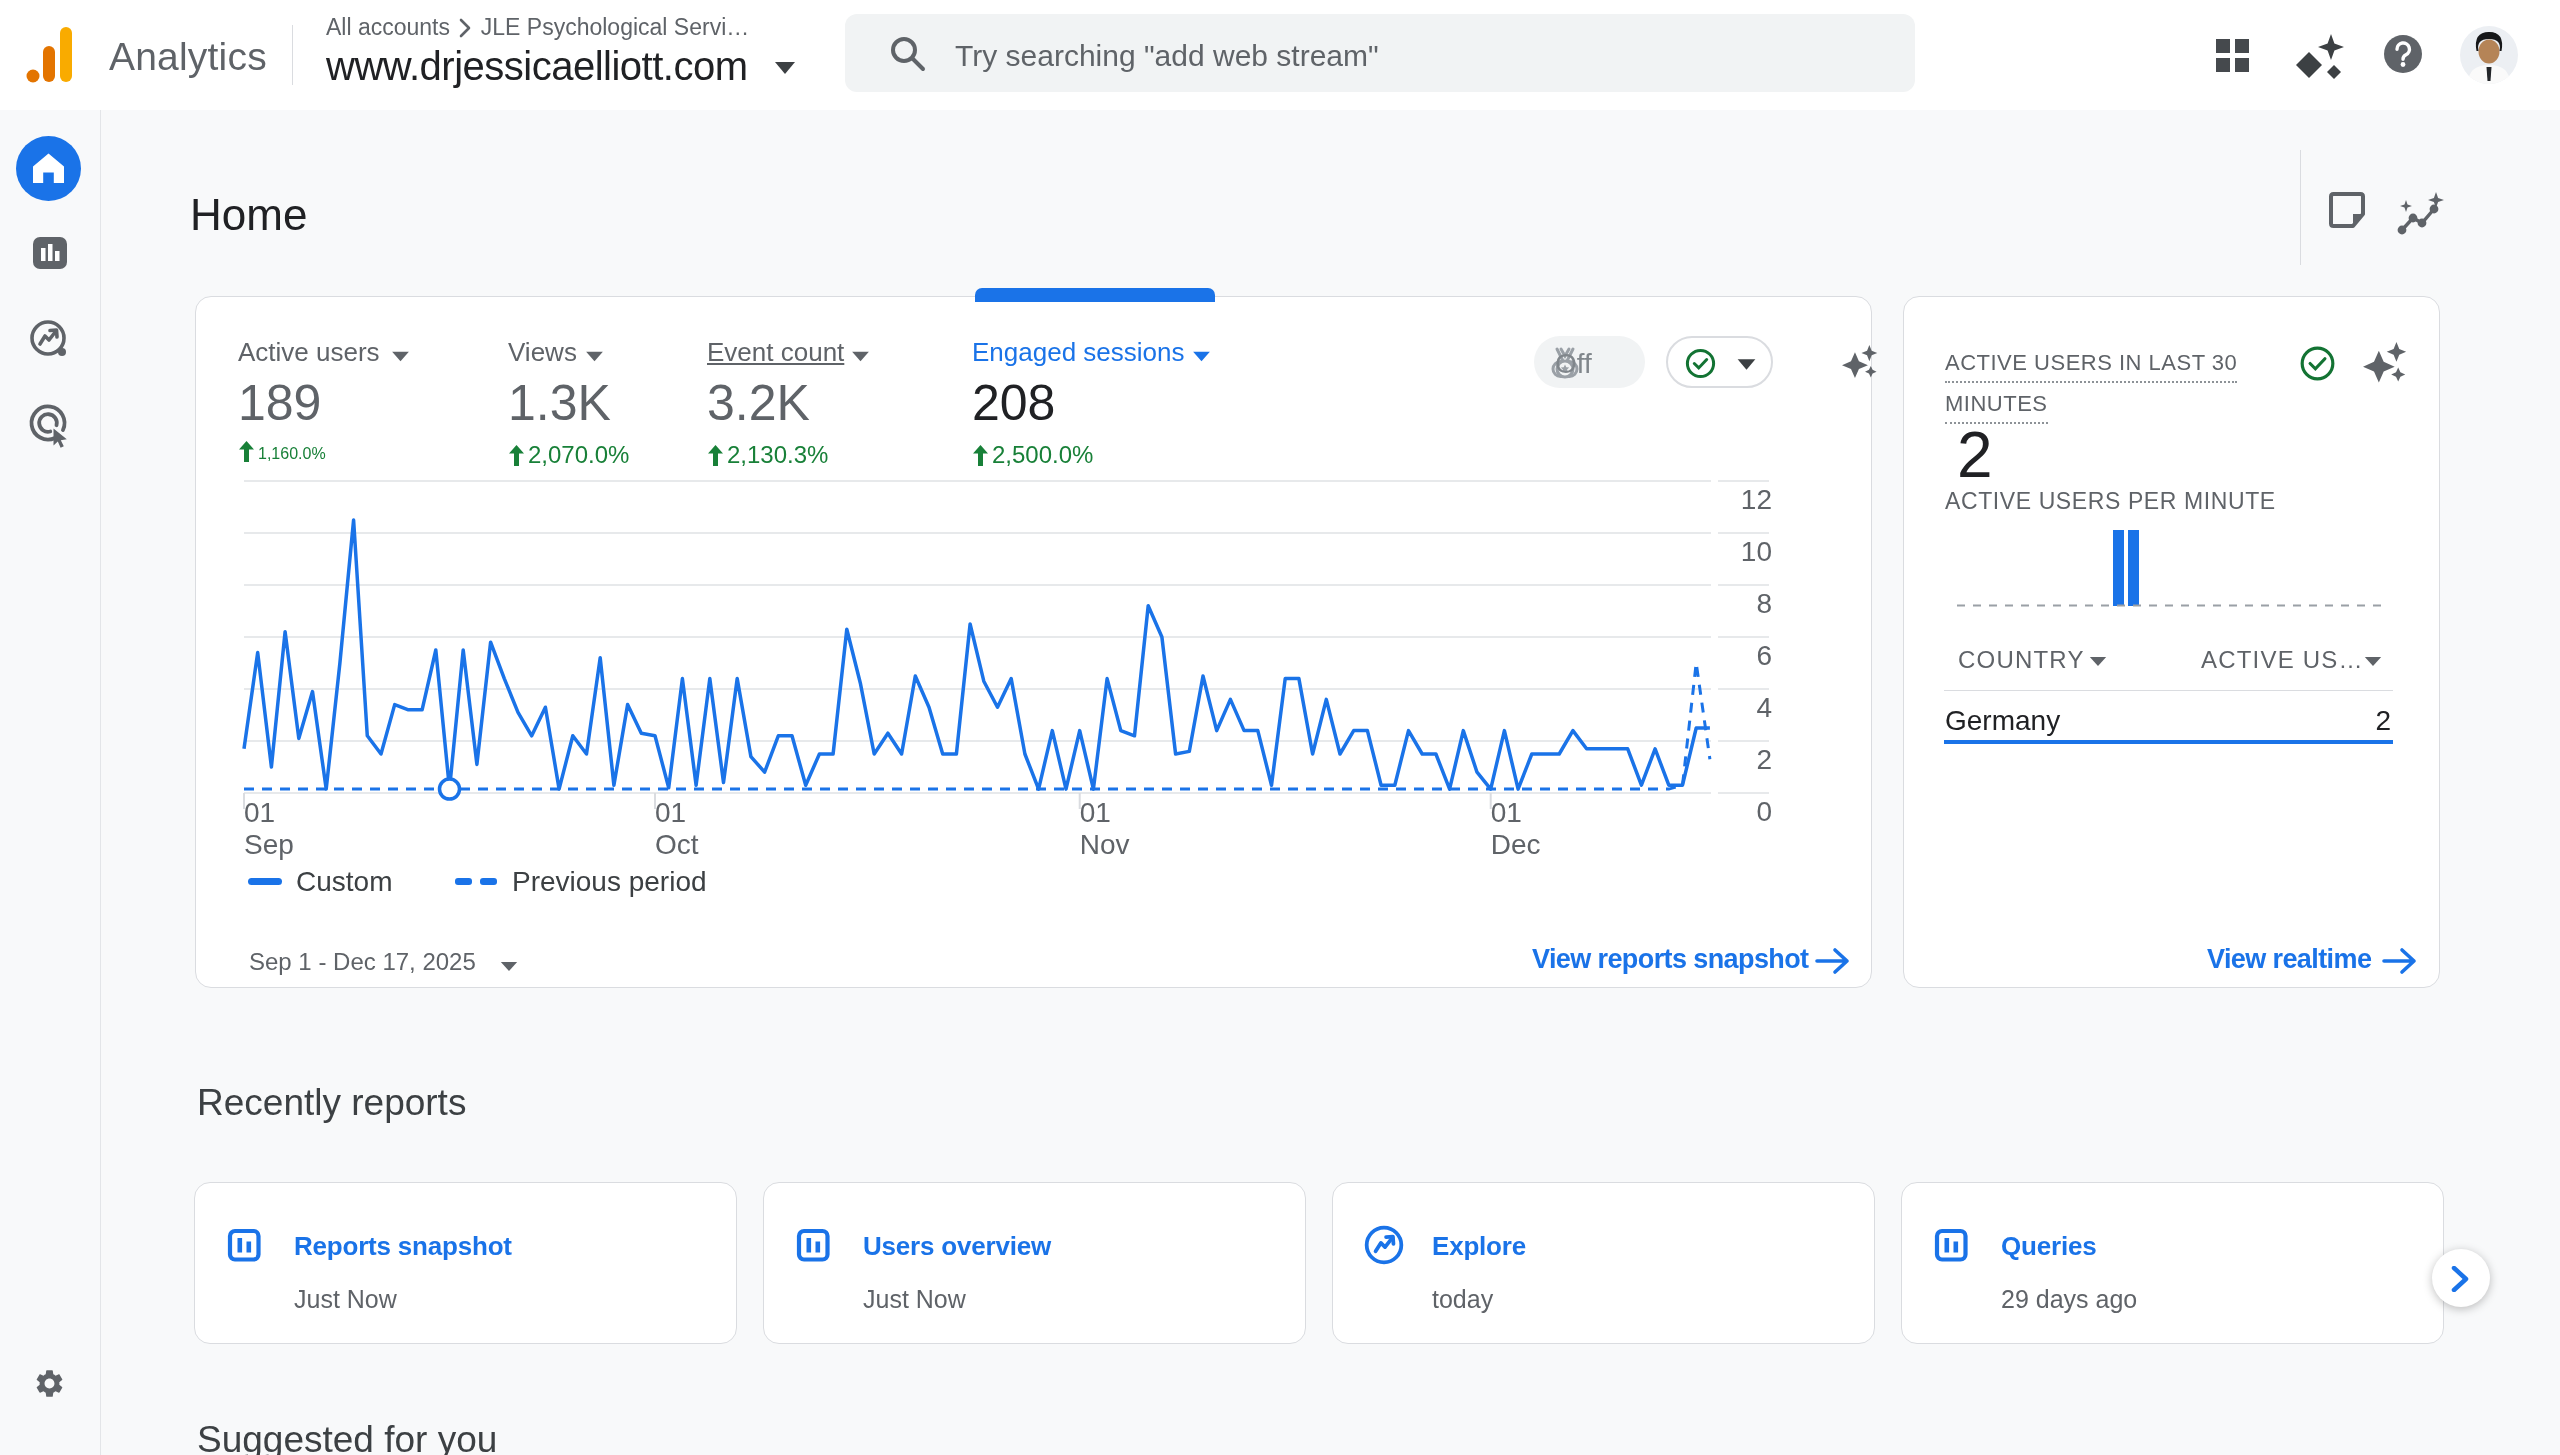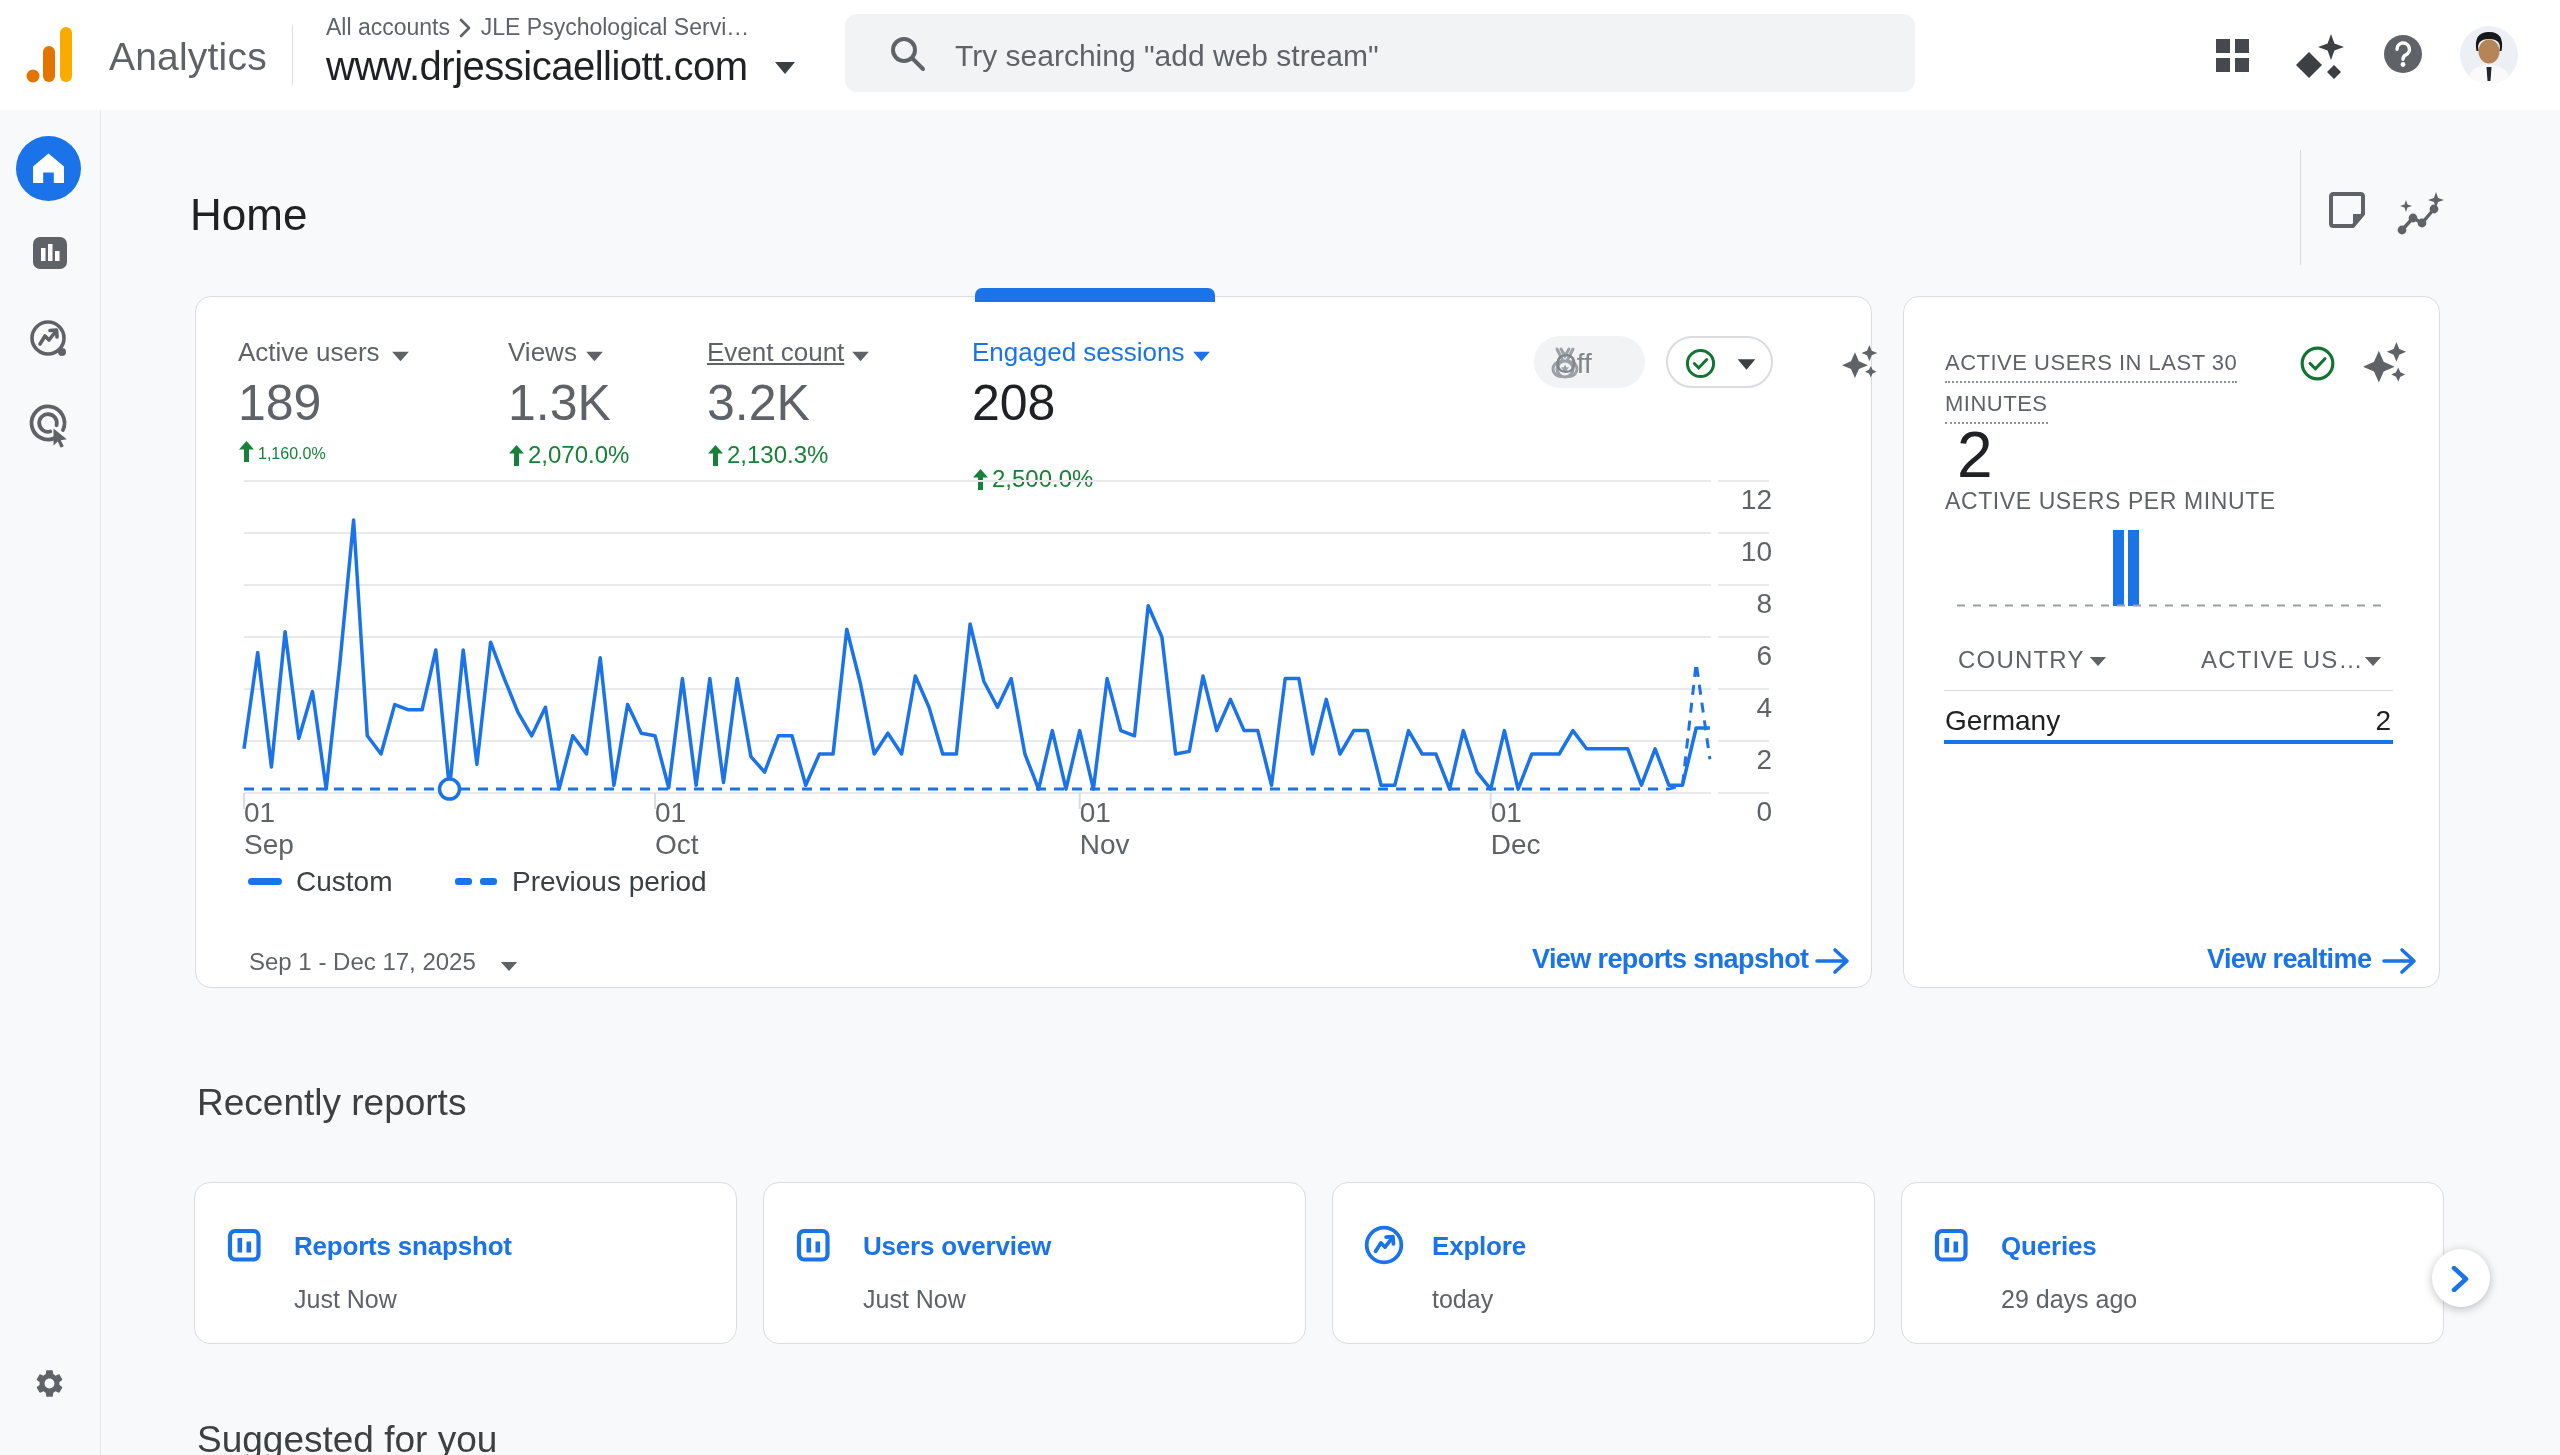--- a/index.html
+++ b/index.html
@@ -147,21 +147,21 @@
   <div class="abs" style="left:606px;top:264px;font-size:50px;color:#5f6368;">3.2K</div>
   <div class="abs" style="left:606px;top:331px;font-size:24px;color:#188038;"><svg width="17" height="21" viewBox="0 0 17 21" style="vertical-align:-3px;margin-right:3px;">
         <path d="M8.5 0 L16 8.5 L11 8.5 L11 21 L6 21 L6 8.5 L1 8.5 Z" fill="#188038"></path>
       </svg>2,130.3%</div>
 
   <div class="abs" style="left:871px;top:227px;font-size:26px;color:#1a73e8;">Engaged sessions</div>
   <svg class="abs" style="left:1090px;top:240px" width="21" height="13" viewBox="0 0 22 14">
       <path d="M2 2 L11 12 L20 2 Z" fill="#1a73e8"></path>
     </svg>
   <div class="abs" style="left:871px;top:264px;font-size:50px;color:#202124;">208</div>
-  <div class="abs" style="left:871px;top:331px;font-size:24px;color:#188038;margin-top:24px;"><svg width="17" height="21" viewBox="0 0 17 21" style="vertical-align:-3px;margin-right:3px;">
+  <div class="abs" style="left:871px;top:331px;font-size:24px;color:#188038;"><svg width="17" height="21" viewBox="0 0 17 21" style="vertical-align:-3px;margin-right:3px;">
         <path d="M8.5 0 L16 8.5 L11 8.5 L11 21 L6 21 L6 8.5 L1 8.5 Z" fill="#188038"></path>
       </svg>2,500.0%</div>
 
   <div class="abs" style="left:1433px;top:226px;width:111px;height:52px;background:#f1f3f4;border-radius:26px;"></div>
   <svg class="abs" style="left:1447px;top:236px" width="34" height="34" viewBox="0 0 34 34">
     <path d="M9 3 L15 15 M25 3 L19 15 M13 3 L17 10 L21 3" fill="none" stroke="#9aa0a6" stroke-width="3" stroke-linecap="round"></path>
     <circle cx="12.5" cy="23" r="7.5" fill="none" stroke="#9aa0a6" stroke-width="3"></circle>
     <circle cx="21.5" cy="23" r="7.5" fill="none" stroke="#9aa0a6" stroke-width="3"></circle>
     <circle cx="17" cy="23" r="8" fill="#f1f3f4" stroke="#9aa0a6" stroke-width="3"></circle>
     <path d="M17 18.5 L18.3 21.2 L21.2 21.6 L19.1 23.6 L19.6 26.5 L17 25.1 L14.4 26.5 L14.9 23.6 L12.8 21.6 L15.7 21.2 Z" fill="#9aa0a6"></path>

